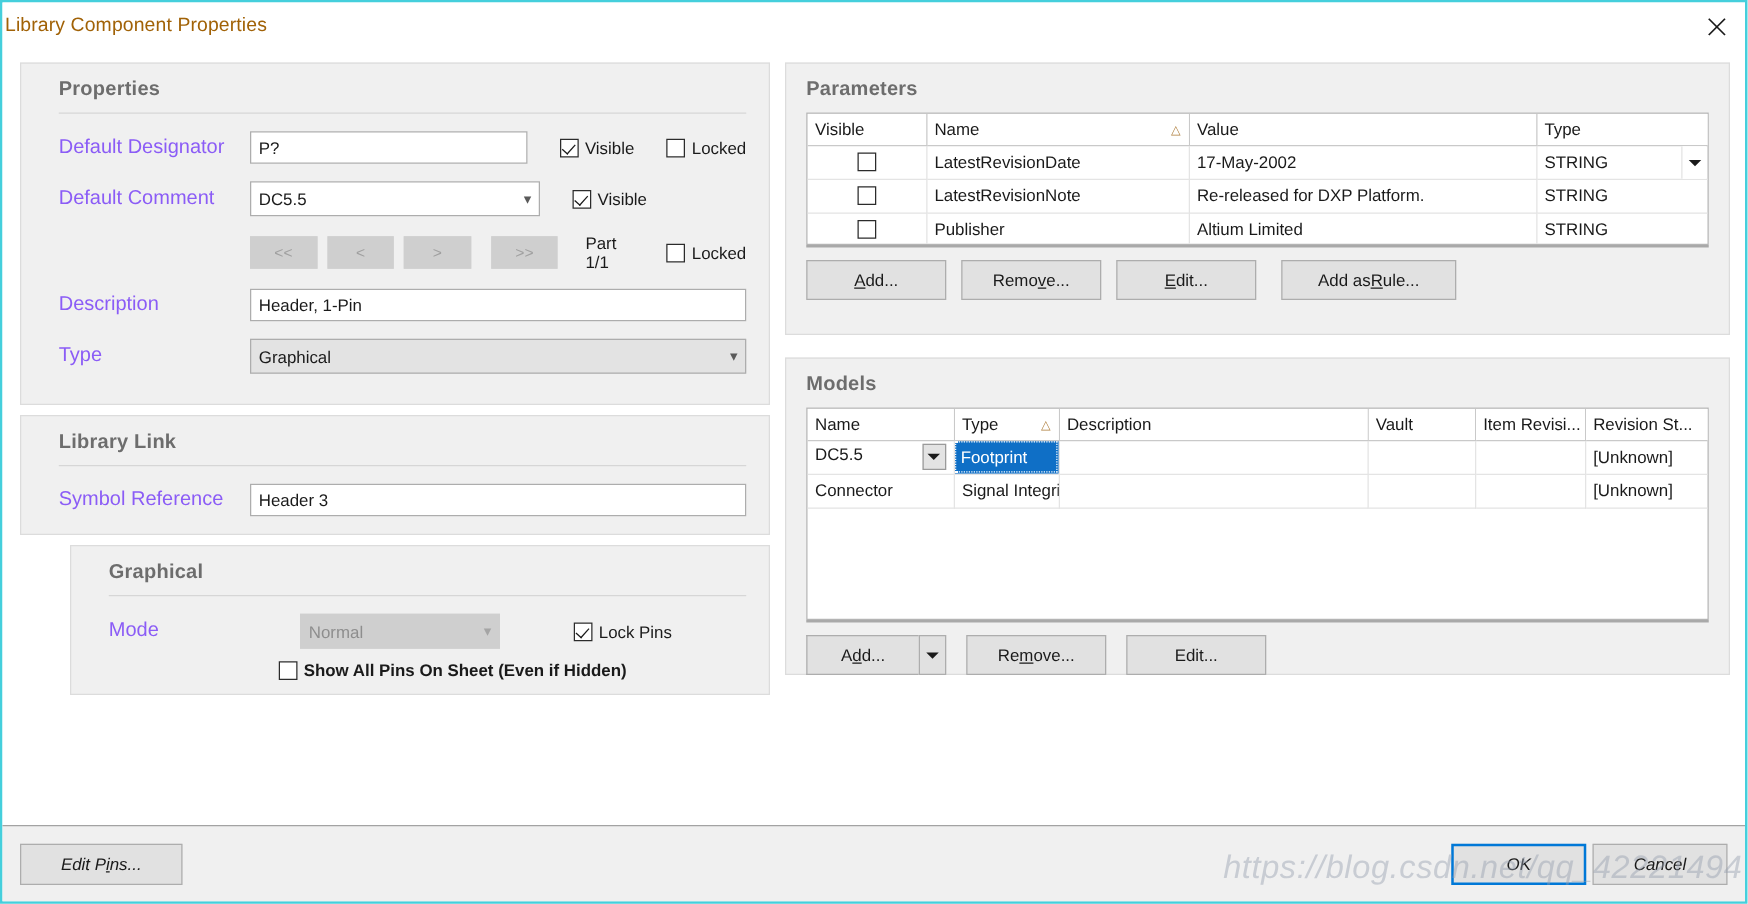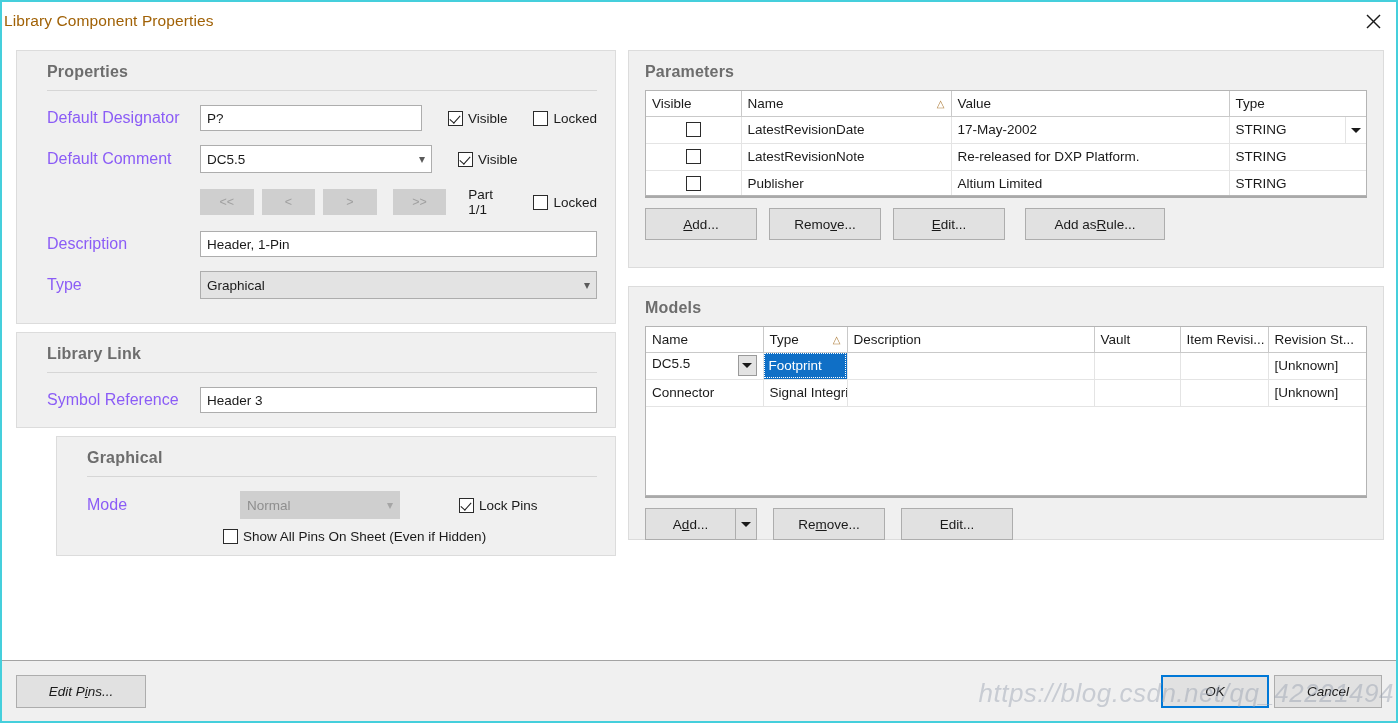--- a/index.html
+++ b/index.html
@@ -286,21 +286,21 @@
           <div class="lbl">Mode</div>
           <div class="combo disabled" style="width:160px;">
             <span>Normal</span>
             <span class="chev">▾</span>
           </div>
           <div class="cb-wrap" style="margin-left:59px;">
             <span class="cb checked"></span>
             <span class="cb-label">Lock Pins</span>
           </div>
         </div>
-        <div class="row" style="margin-bottom:0;">
+        <div class="row" style="margin-bottom:0;font-weight:bold;">
           <div class="lbl"></div>
           <div class="cb-wrap" style="margin-left:-17px;">
             <span class="cb"></span>
             <span class="cb-label">Show All Pins On Sheet (Even if Hidden)</span>
           </div>
         </div>
       </div>
     </div>
 
     <div class="col-right">

